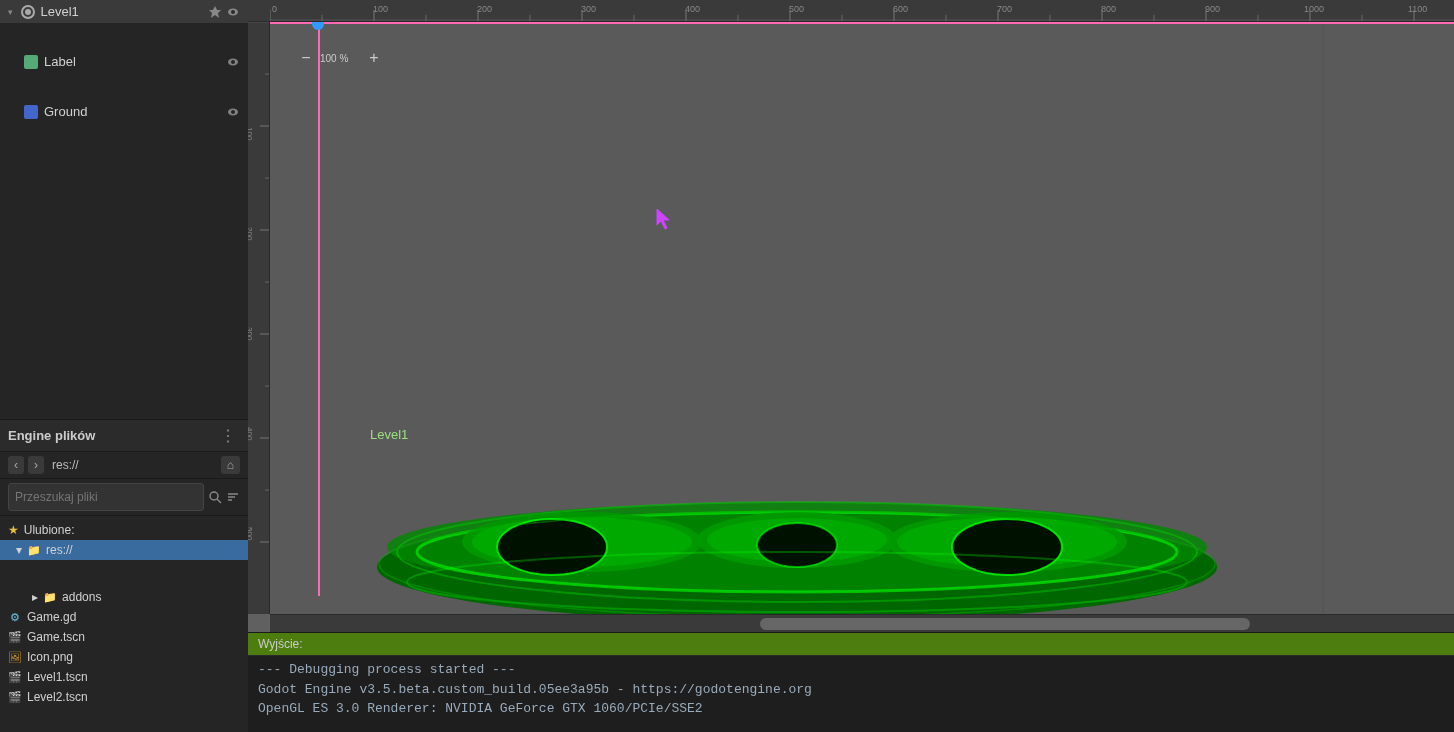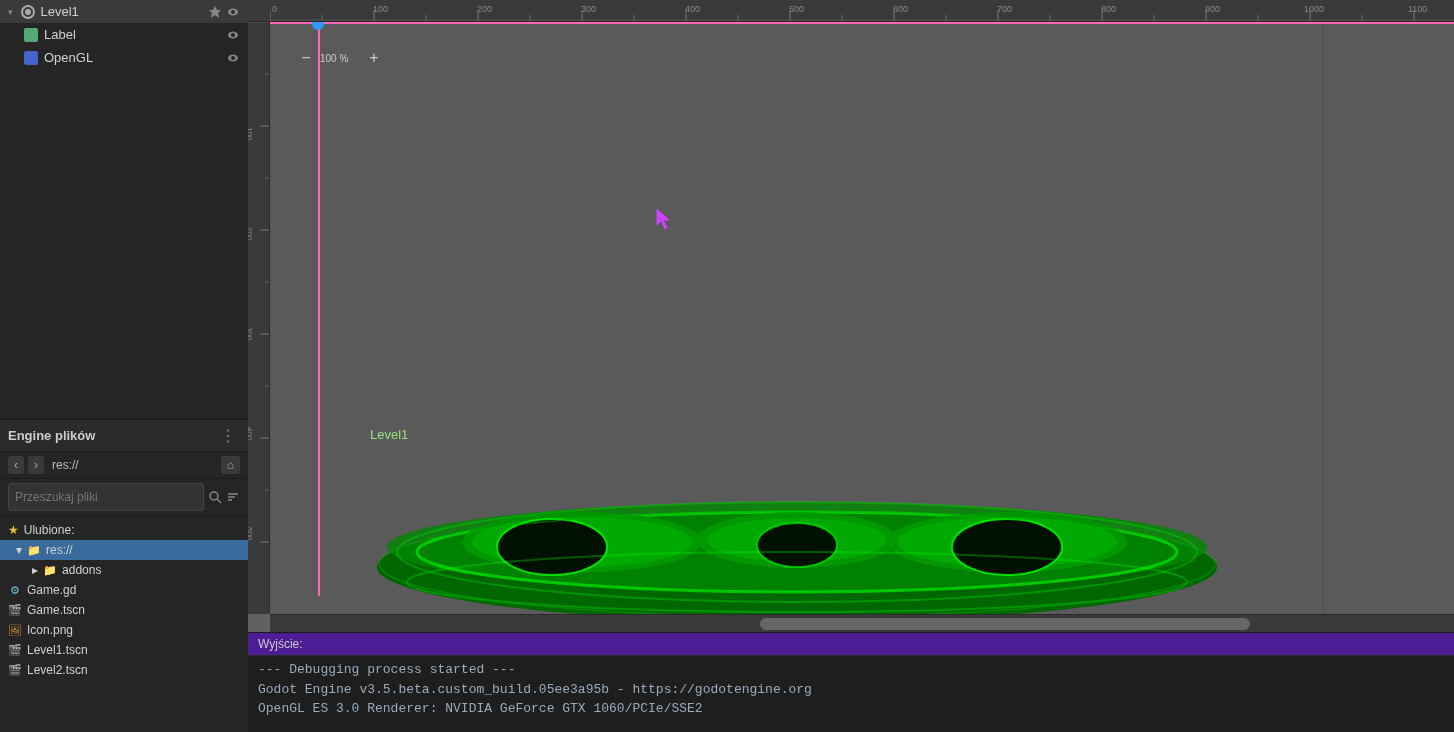--- a/index.html
+++ b/index.html
@@ -289,38 +289,38 @@
       border-top: 1px solid #1a1a1a;
       display: flex;
       flex-direction: column;
     }
 
     .output-header {
       padding: 4px 10px;
       font-size: 12px;
       color: #ccc;
       border-bottom: 1px solid #2a2a2a;
-      background: #4c1d95;
+      background: #4d7c0f;
     }
 
     .output-content {
       flex: 1;
       padding: 4px 10px;
       font-family: 'Courier New', monospace;
       font-size: 13px;
       color: #9ab;
       overflow: hidden;
     }
 
     .output-line {
       line-height: 1.5;
     }
 
     
-    .indent-1 { padding-left: 24px; }
+    .indent-1 { padding-left: 24px; margin-top: 27px; }
 
     .collapse-arrow {
       font-size: 9px;
       color: #888;
       margin-right: 2px;
     }
 
     
     .three-dot {
       color: #888;
@@ -359,21 +359,21 @@
       <div class="tree-item-actions">
         <svg class="eye-icon" viewBox="0 0 14 14" fill="#aaa">
           <ellipse cx="7" cy="7" rx="5" ry="3.5"></ellipse>
           <circle cx="7" cy="7" r="2" fill="#252525"></circle>
         </svg>
       </div>
     </div>
 
     <div class="tree-item indent-1">
       <span class="tree-item-icon" style="background:#4466cc; border-radius:2px; width:14px; height:14px; display:inline-block;"></span>
-      <span class="tree-item-label">OpenGL</span>
+      <span class="tree-item-label">Ground</span>
       <div class="tree-item-actions">
         <svg class="eye-icon" viewBox="0 0 14 14" fill="#aaa">
           <ellipse cx="7" cy="7" rx="5" ry="3.5"></ellipse>
           <circle cx="7" cy="7" r="2" fill="#252525"></circle>
         </svg>
       </div>
     </div>
 
   </div>
 

